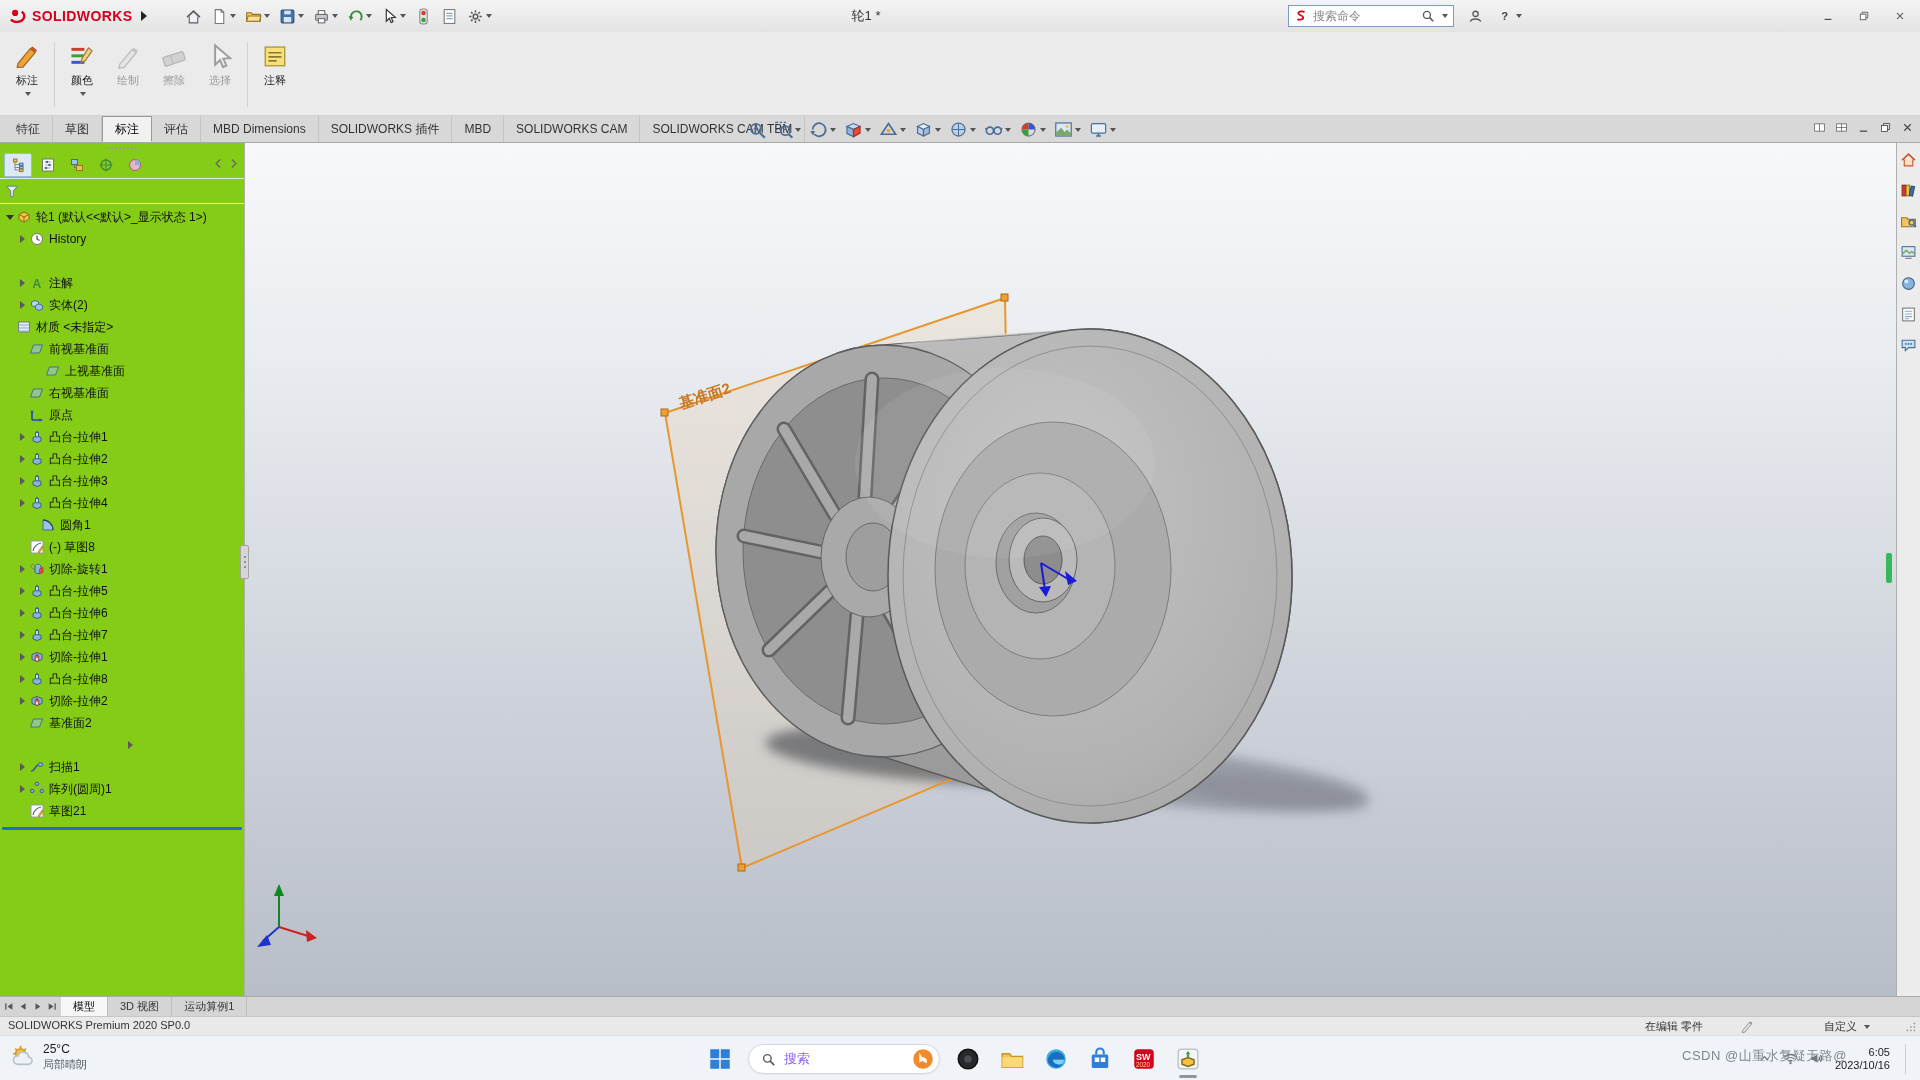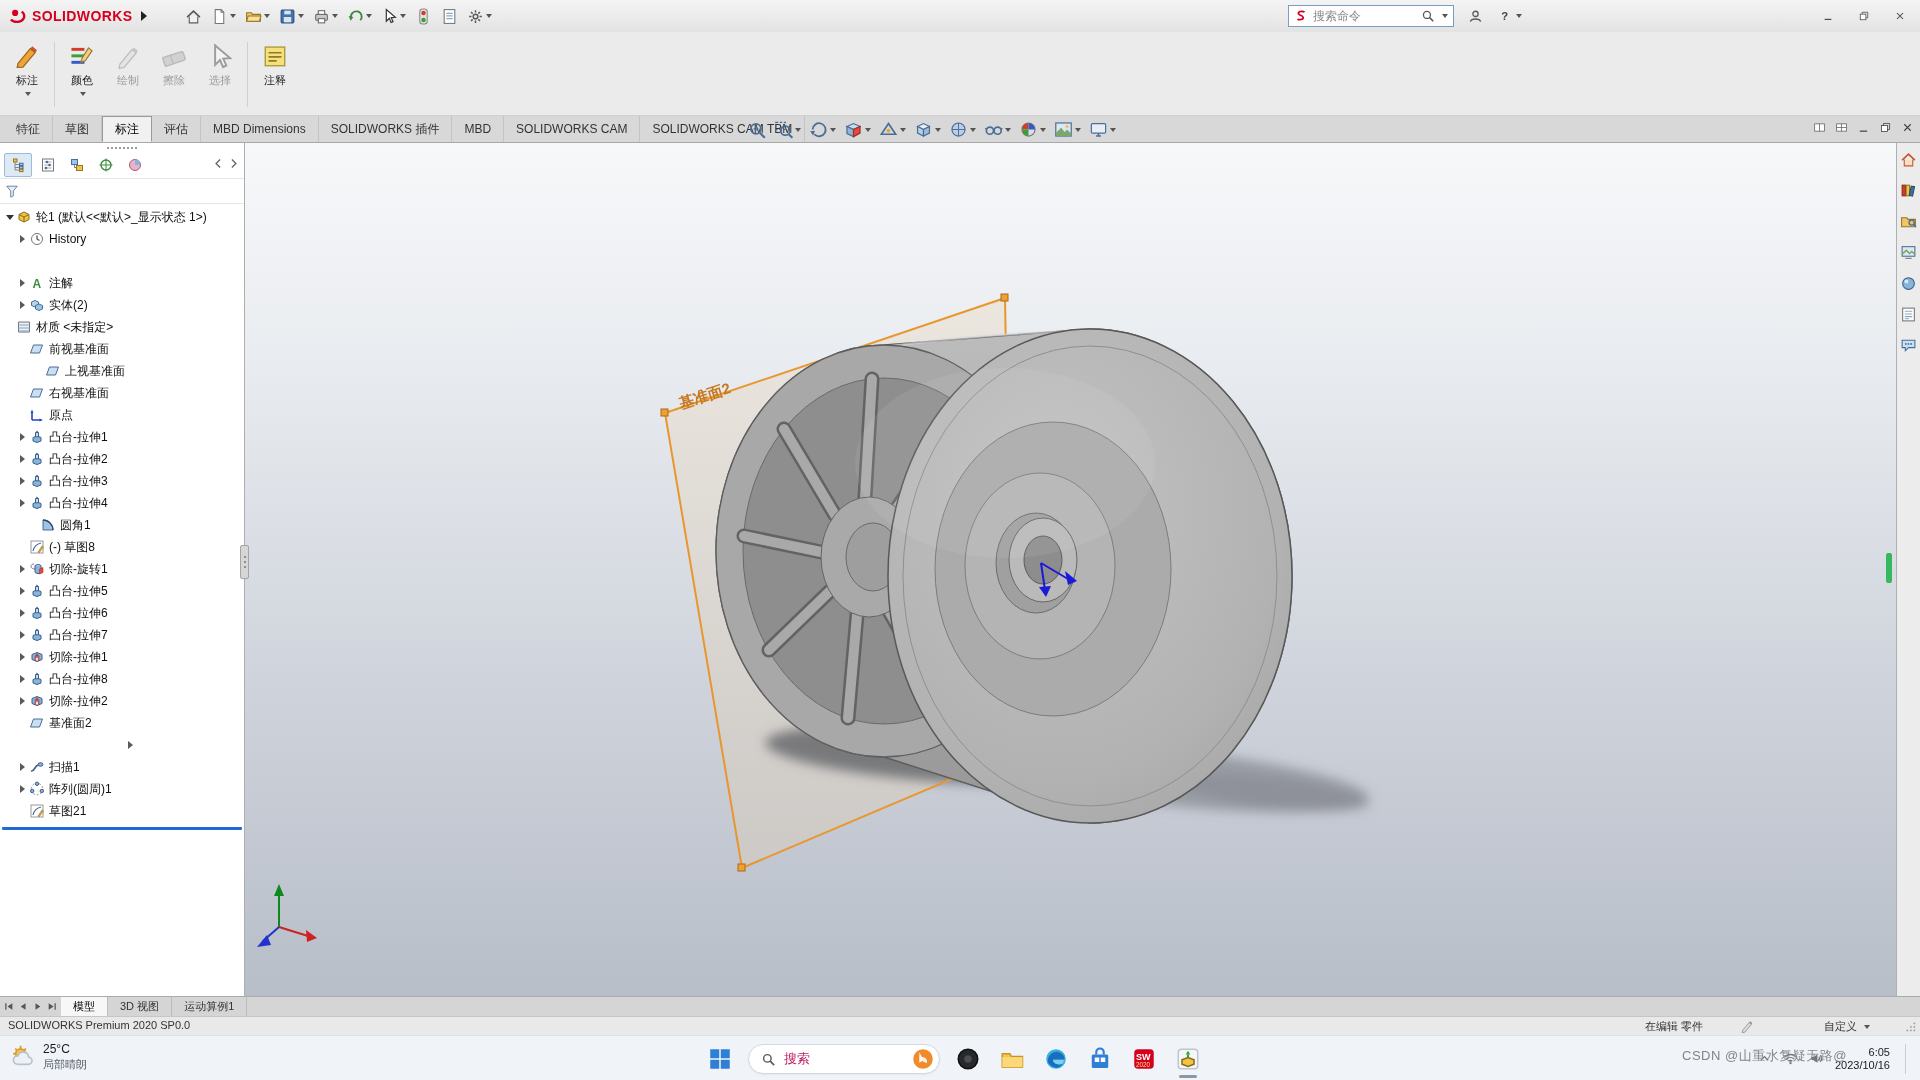--- a/index.html
+++ b/index.html
@@ -42,21 +42,21 @@
   .ctab{padding:0 12px;display:flex;align-items:center;font-size:12px;color:#333;border-right:1px solid #c4c4c4;white-space:nowrap}
   .ctab.active{background:#f1f1f1;border:1px solid #9a9a9a;border-bottom:1px solid #f1f1f1;color:#000}
   .headsup{position:absolute;left:745px;top:119px;display:flex;align-items:center;gap:4px;z-index:3}
   .hbtn{display:flex;align-items:center;padding:1px 2px;border-radius:2px}
   .hbtn .ic{width:19px;height:19px}
   .docwin{position:absolute;right:6px;top:121px;display:flex;align-items:center;gap:9px;z-index:3}
   .dwc{display:flex;align-items:center}
   .dwc .ic{width:13px;height:13px}
 
   
-  .fm-panel{position:absolute;left:0;top:143px;width:245px;height:853px;background:#ffffff;border-right:1px solid #aeaeae;box-sizing:border-box;overflow:hidden}
+  .fm-panel{position:absolute;left:0;top:143px;width:245px;height:853px;background:#84cc16;border-right:1px solid #aeaeae;box-sizing:border-box;overflow:hidden}
   .panel-grip{height:9px;display:flex;align-items:center;justify-content:center}
   .panel-grip i{display:block;width:30px;border-top:2px dotted #9a9a9a}
   .fm-tabs{display:flex;align-items:center;gap:3px;height:26px;padding:0 4px}
   .fmtab{width:26px;height:22px;display:flex;align-items:center;justify-content:center;border-radius:2px}
   .fmtab .ic{width:16px;height:16px}
   .fmtab.active{background:#dde9f5;border:1px solid #9cbada}
   .fm-nav{margin-left:auto;display:flex;gap:2px}
   .fm-nav .ic{width:13px;height:13px}
   .fm-filter{display:flex;align-items:center;height:24px;padding:0 5px;border-top:1px solid #e6e6e6;border-bottom:1px solid #e6e6e6;gap:4px}
   .fm-filter .ic{width:14px;height:14px}
@@ -100,21 +100,21 @@
   .weather{position:absolute;left:10px;top:6px;display:flex;align-items:center;gap:7px}
   .weather .ic{width:26px;height:26px}
   .wtemp{font-size:12px;color:#1b1b1b;line-height:15px}
   .wdesc{font-size:11px;color:#5a6068;line-height:14px}
   .tb-center{position:absolute;left:704px;top:7px;display:flex;align-items:center;gap:12px}
   .tb-app{width:32px;height:32px;display:flex;align-items:center;justify-content:center;border-radius:5px;position:relative}
   .tb-app .ic{width:24px;height:24px}
   .tb-app.active::after{content:"";position:absolute;left:7px;bottom:-3px;width:18px;height:3px;border-radius:2px;background:#8d97a3}
   .search-pill{display:flex;align-items:center;gap:8px;background:#fff;border:1px solid #d2d8df;border-radius:16px;height:30px;width:192px;padding:0 4px 0 12px;box-sizing:border-box;box-shadow:0 1px 2px rgba(0,0,0,.05)}
   .search-pill .mag{width:15px;height:15px}
-  .search-pill .ph{color:#be185d;font-size:13px;flex:1}
+  .search-pill .ph{color:#8b5cf6;font-size:13px;flex:1}
   .search-pill .bing{width:24px;height:24px}
   .tray{position:absolute;right:10px;top:0;height:45px;display:flex;align-items:center;gap:11px}
   .tray .ic{width:15px;height:15px;opacity:.85}
   .clock{text-align:right;font-size:11px;color:#1b1b1b;line-height:13px}
   .show-desktop{width:4px;height:30px;border-left:1px solid #c8ced6;margin-left:4px}
   .watermark{position:absolute;left:1682px;top:1047px;font-size:13px;color:rgba(122,128,136,.95);z-index:60;letter-spacing:.5px;white-space:nowrap;pointer-events:none}
 </style>
 </head>
 <body>
 
@@ -213,20 +213,21 @@
       <span class="qbtn">
         <span class="ic" style="width: 17px; height: 17px;">
           <svg viewBox="0 0 16 16">
             <circle cx="8" cy="8" r="2.2" fill="none" stroke="#5a5a5a" stroke-width="1.4"></circle>
             <path d="M8 2v2.2M8 11.8V14M2 8h2.2M11.8 8H14M3.8 3.8l1.5 1.5M10.7 10.7l1.5 1.5M12.2 3.8l-1.5 1.5M5.3 10.7l-1.5 1.5" stroke="#5a5a5a" stroke-width="1.4"></path>
           </svg>
         </span>
         <span class="dd"></span>
       </span>
     </div>
+  <div class="doc-title">轮1 *</div>
   <div class="cmd-search">
     <span class="ic">
         <svg viewBox="0 0 16 16">
           <path d="M12 3.5C11 2.5 6 2 5 4.5 4 7 10 7 10.5 9.5 11 12 5.5 13 4 11.5" fill="none" stroke="#d6001c" stroke-width="2"></path>
         </svg>
       </span>
     <span class="ph">搜索命令</span>
     <span class="ic">
         <svg viewBox="0 0 16 16">
           <circle cx="6.8" cy="6.8" r="4" fill="none" stroke="#5a5a5a" stroke-width="1.5"></circle>

